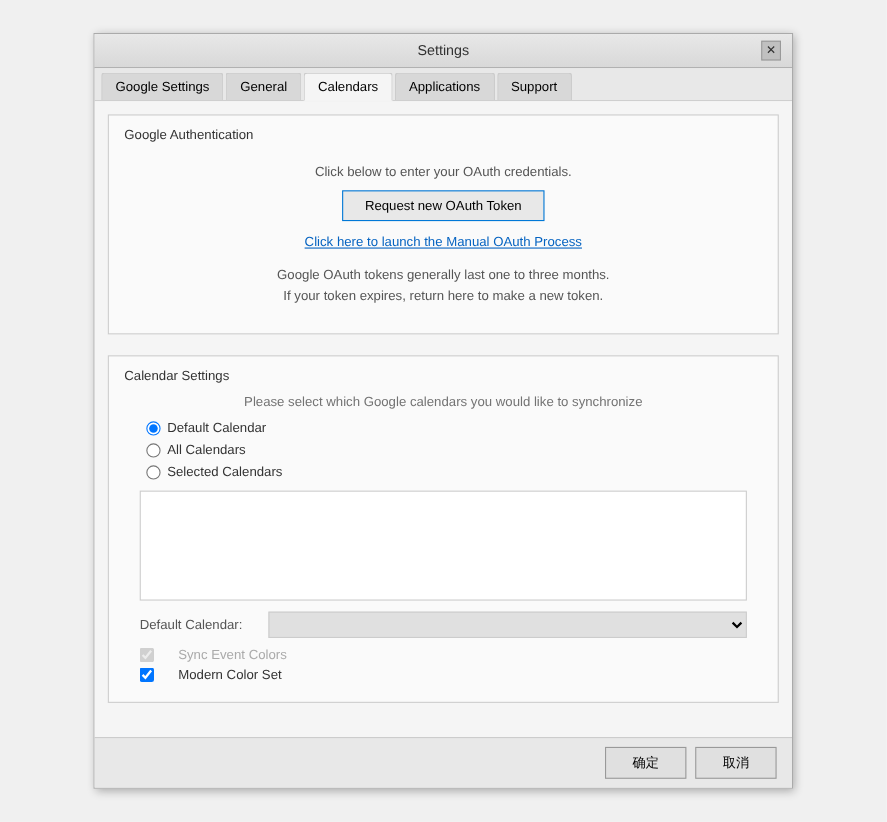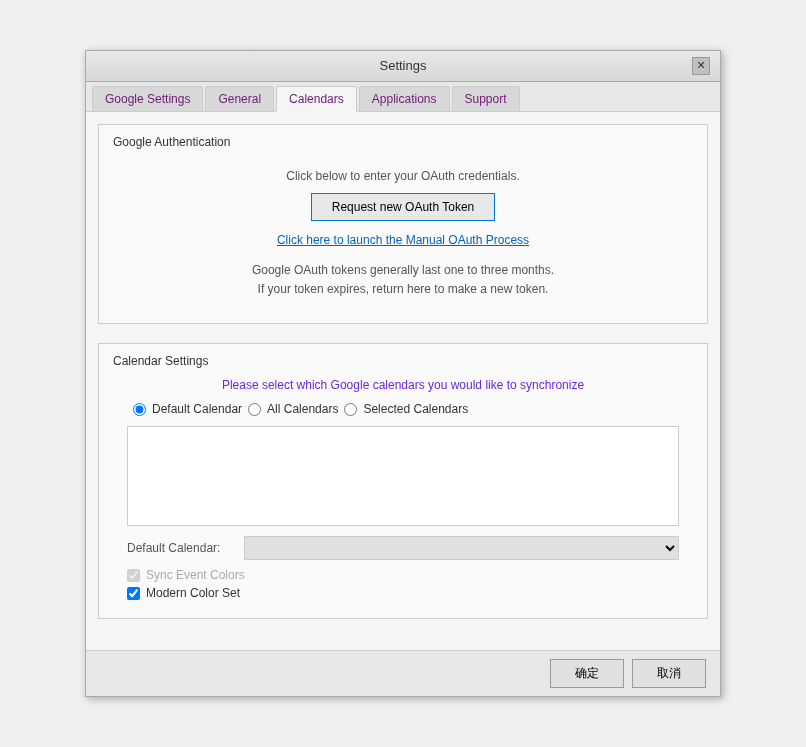--- a/index.html
+++ b/index.html
@@ -51,21 +51,21 @@
     .tab-bar {
       background: #e8e8e8;
       border-bottom: 1px solid #ccc;
       display: flex;
       padding: 0 6px;
       padding-top: 4px;
     }
     .tab {
       padding: 5px 12px;
       font-size: 12px;
-      color: #701a75;
+      color: #000000;
       border: 1px solid #ccc;
       border-bottom: none;
       background: #d8d8d8;
       cursor: pointer;
       margin-right: 2px;
       border-radius: 3px 3px 0 0;
     }
     .tab.active {
       background: #f5f5f5;
       border-bottom: 1px solid #f5f5f5;
@@ -114,28 +114,28 @@
       cursor: pointer;
       display: block;
       margin-bottom: 14px;
     }
     .auth-note {
       font-size: 12px;
       color: #555;
       line-height: 1.6;
     }
     .calendar-desc {
-      color: #6d28d9;
+      color: #737373;
       font-size: 12px;
       text-align: center;
       margin-bottom: 10px;
     }
     .radio-group {
       display: flex;
-      flex-direction: row;
+      flex-direction: column;
       gap: 6px;
       margin-left: 20px;
       margin-bottom: 10px;
     }
     .radio-item {
       display: flex;
       align-items: center;
       gap: 6px;
       font-size: 12px;
       color: #333;
@@ -168,21 +168,21 @@
       margin-right: 14px;
       background: #e0e0e0;
       border: 1px solid #ccc;
       padding: 3px 6px;
       font-size: 12px;
       cursor: pointer;
     }
     .checkbox-row {
       display: flex;
       align-items: center;
-      gap: 6px;
+      gap: 22px;
       margin-left: 14px;
       margin-bottom: 4px;
       font-size: 12px;
       color: #333;
     }
     .checkbox-row input[type="checkbox"] {
       cursor: pointer;
     }
     .checkbox-row.disabled {
       color: #aaa;

